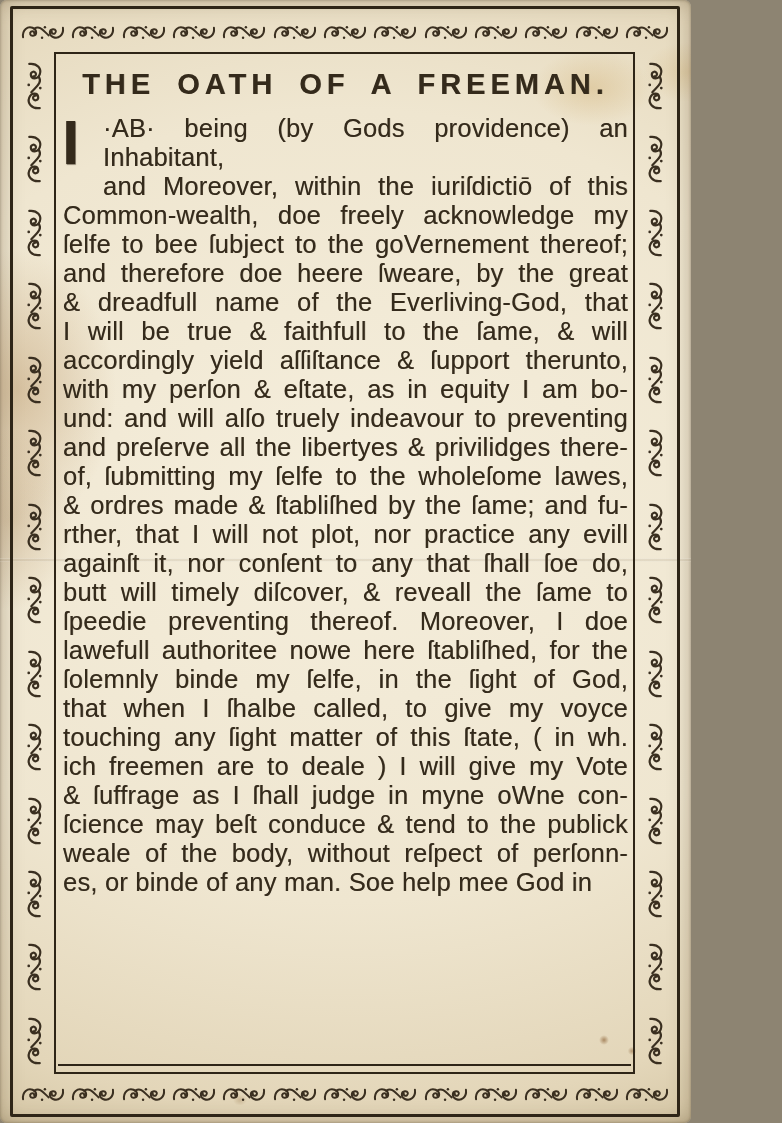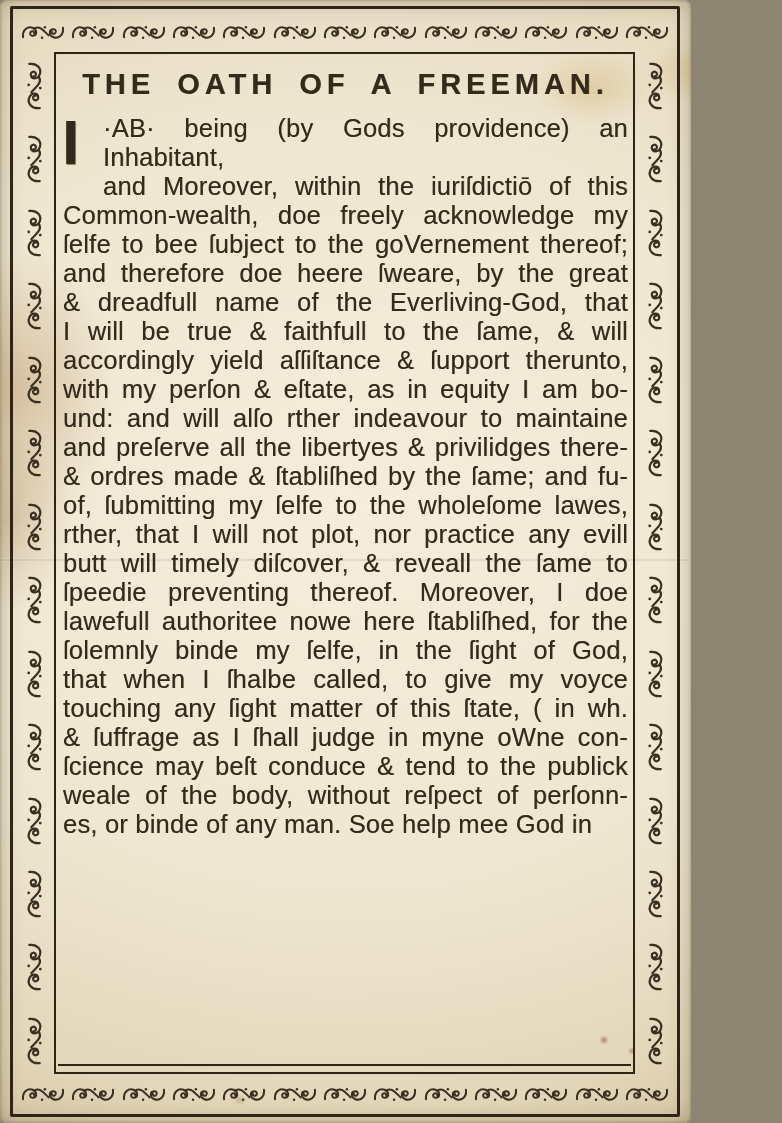--- a/index.html
+++ b/index.html
@@ -669,31 +669,33 @@
       <div class="lines">
           <div class="line">·AB· being (by Gods providence) an Inhabitant,</div>
           <div class="line">and Moreover, within the iuriſdictiō of this</div>
           <div class="line">Common-wealth, doe freely acknowledge my</div>
           <div class="line">ſelfe to bee ſubject to the goVernement thereof;</div>
           <div class="line">and therefore doe heere ſweare, by the great</div>
           <div class="line">&amp; dreadfull name of the Everliving-God, that</div>
           <div class="line">I will be true &amp; faithfull to the ſame, &amp; will</div>
           <div class="line">accordingly yield aſſiſtance &amp; ſupport therunto,</div>
           <div class="line">with my perſon &amp; eſtate, as in equity I am bo-</div>
-          <div class="line">und: and will alſo rther indeavour to maintaine</div>
+          <div class="line">und: and will alſo truely indeavour to preventing</div>
           <div class="line">and preſerve all the libertyes &amp; privilidges there-</div>
+          <div class="line">of, ſubmitting my ſelfe to the wholeſome lawes,</div>
           <div class="line">&amp; ordres made &amp; ſtabliſhed by the ſame; and fu-</div>
-          <div class="line">of, ſubmitting my ſelfe to the wholeſome lawes,</div>
           <div class="line">rther, that I will not plot, nor practice any evill</div>
+          <div class="line">againſt it, nor conſent to any that ſhall ſoe do,</div>
           <div class="line">butt will timely diſcover, &amp; reveall the ſame to</div>
           <div class="line">ſpeedie preventing thereof.  Moreover, I doe</div>
           <div class="line">lawefull authoritee nowe here ſtabliſhed, for the</div>
           <div class="line">ſolemnly binde my ſelfe, in the ſight of God,</div>
           <div class="line">that when I ſhalbe called, to give my voyce</div>
           <div class="line">touching any ſight matter of this ſtate, ( in wh.</div>
+          <div class="line">ich freemen are to deale ) I will give my Vote</div>
           <div class="line">&amp; ſuffrage as I ſhall judge in myne oWne con-</div>
           <div class="line">ſcience may beſt conduce &amp; tend to the publick</div>
           <div class="line">weale of the body, without reſpect of perſonn-</div>
           <div class="line">es, or binde of any man.  Soe help mee God in</div>
         </div>
     </div>
   </div>
 </div>
 
 </body></html>

